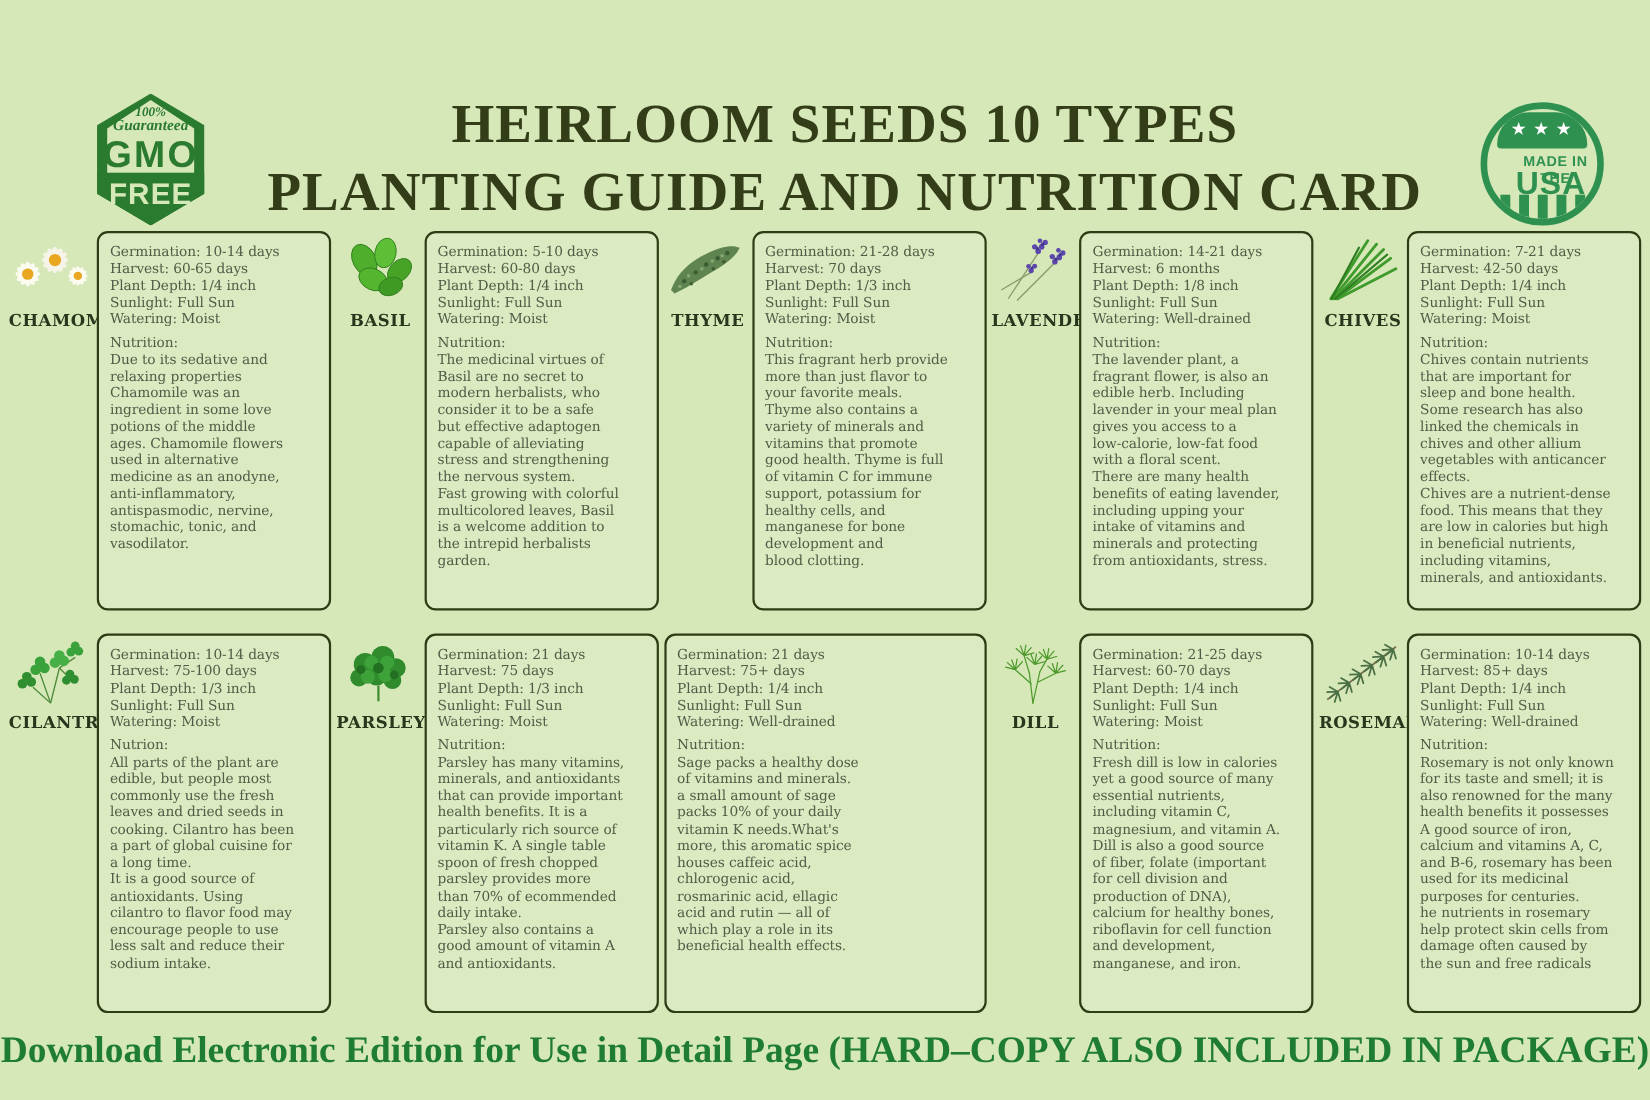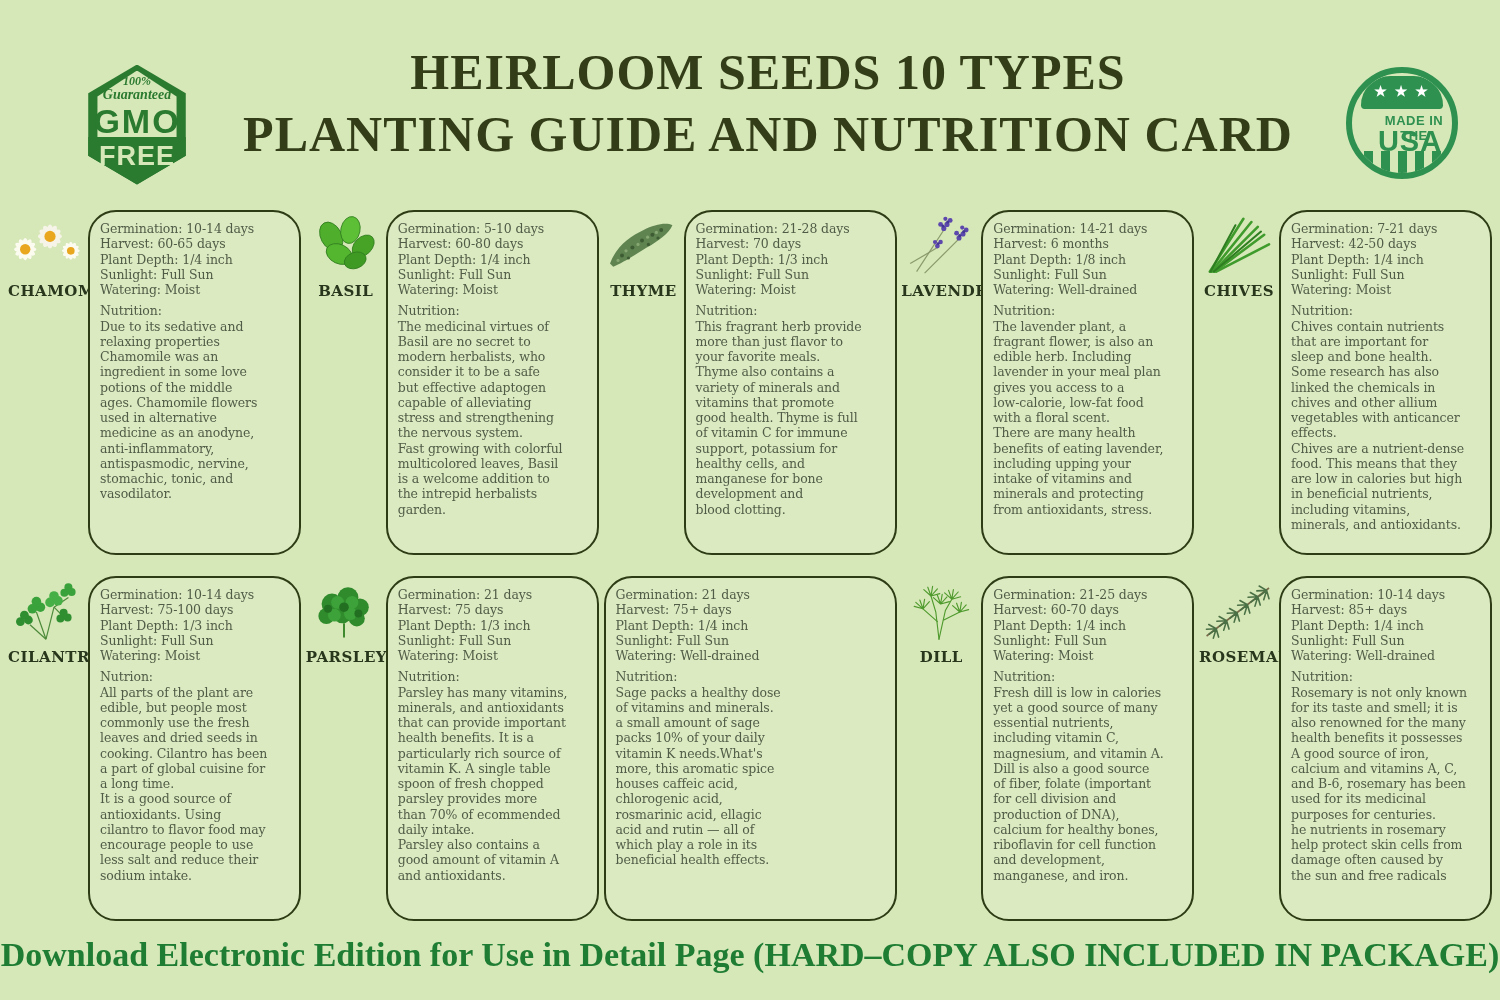--- a/index.html
+++ b/index.html
@@ -3,21 +3,21 @@
 <meta charset="utf-8">
 <style>
   html,body { margin:0; padding:0; }
   body {
     width:1500px; height:1000px; position:relative; overflow:hidden;
     background:#d6e7b8;
     font-family:"DejaVu Serif", serif;
   }
 
   
-  .header { display:flex; align-items:center; height:205px; }
+  .header { display:flex; align-items:flex-end; height:205px; }
 
   .gmo-badge { margin:44px 0 0 84px; width:106px; height:120px; position:relative; flex:none; }
   .gmo-hex { position:absolute; inset:0; background:#2a7a2f;
     clip-path:polygon(50% 0,96% 24%,96% 76%,50% 100%,4% 76%,4% 24%); }
   .gmo-hex-inner { position:absolute; top:6px; left:10px; right:10px; bottom:6px; background:#d6e7b8;
     clip-path:polygon(50% 0,96% 24%,96% 76%,50% 100%,4% 76%,4% 24%); }
   .gmo-band { position:absolute; left:0; right:0; top:60%; bottom:0; background:#2a7a2f; }
   .gmo-badge .txt { position:absolute; left:0; right:0; text-align:center; color:#2a7a2f; }
   .gmo-100 { top:9px; font:italic bold 12px "Liberation Serif", serif; }
   .gmo-guaranteed { top:22px; font:italic bold 14px "Liberation Serif", serif; }
@@ -44,21 +44,21 @@
   
   .row { position:absolute; left:8px; right:8px; display:flex; justify-content:space-between; }
   .row-1 { top:210px; }
   .row-2 { top:576px; }
   .unit { width:293px; display:flex; }
   .side { width:80px; flex:none; padding-top:4px; text-align:center; }
   .side svg.plant-img { width:92px; height:64px; display:block; margin-left:-8px; }
   .plant-name { margin-top:4px; font-weight:bold; font-size:15px; color:#28371c;
     letter-spacing:0.5px; white-space:nowrap; }
   .card { flex:1; height:345px; box-sizing:border-box; overflow:hidden;
-    border:2px solid #2d3c14; border-radius:28px; background:#dceac2;
+    border:2px solid #2d3c14; border-radius:10px; background:#dceac2;
     padding:9px 5px 8px 10px; color:#515c46; font-size:12.5px; line-height:1.22;
     letter-spacing:-0.1px; }
   .card-info, .card-nutrition { white-space:pre-line; }
   .nutrition-label { margin-top:6px; }
 
   
   .footer { position:absolute; top:936px; left:0; width:100%; text-align:center;
     color:#1e7d32; font-family:"Liberation Serif", serif; font-weight:bold;
     font-size:34px; white-space:nowrap; }
 

